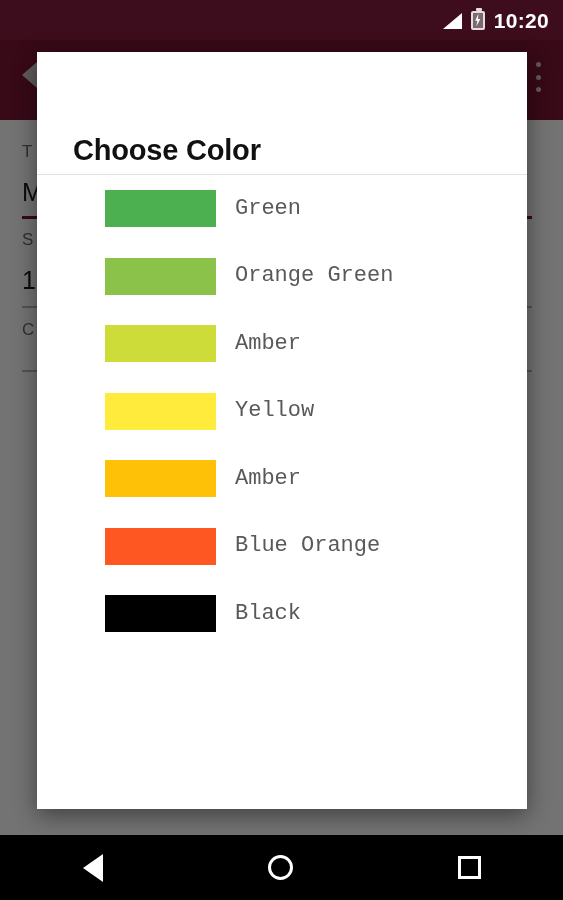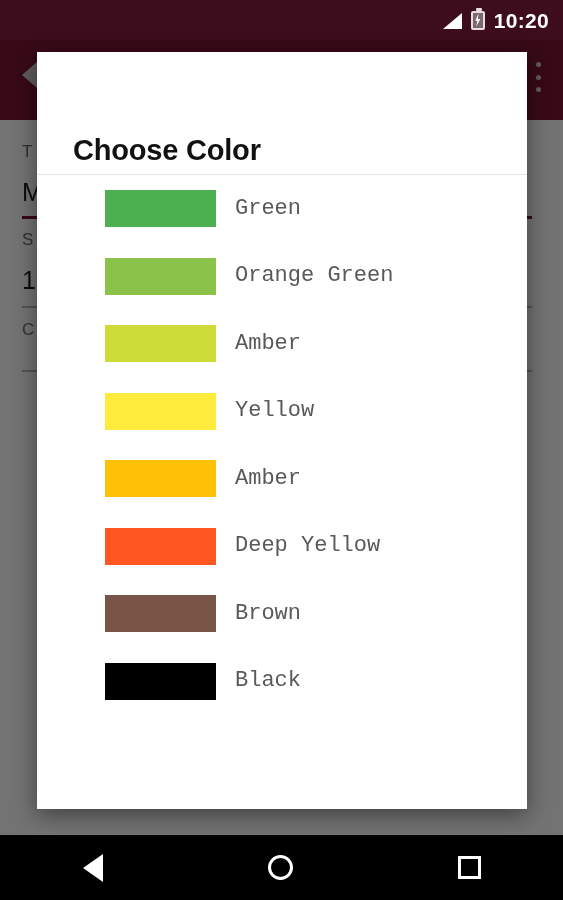--- a/index.html
+++ b/index.html
@@ -168,25 +168,21 @@
         <div class="color-row">
           <div class="swatch" style="background: rgb(255, 235, 59);"></div>
           <div class="color-label">Yellow</div>
         </div>
         <div class="color-row">
           <div class="swatch" style="background: rgb(255, 193, 7);"></div>
           <div class="color-label">Amber</div>
         </div>
         <div class="color-row">
           <div class="swatch" style="background: rgb(255, 87, 34);"></div>
-          <div class="color-label">Deep Yellow</div>
-        </div>
-        <div class="color-row">
-          <div class="swatch" style="background: rgb(121, 85, 72);"></div>
-          <div class="color-label">Brown</div>
+          <div class="color-label">Blue Orange</div>
         </div>
         <div class="color-row">
           <div class="swatch" style="background: rgb(0, 0, 0);"></div>
           <div class="color-label">Black</div>
         </div>
       </div>
   </div>
 
   <div class="navbar">
     <span class="nav-back"></span>

